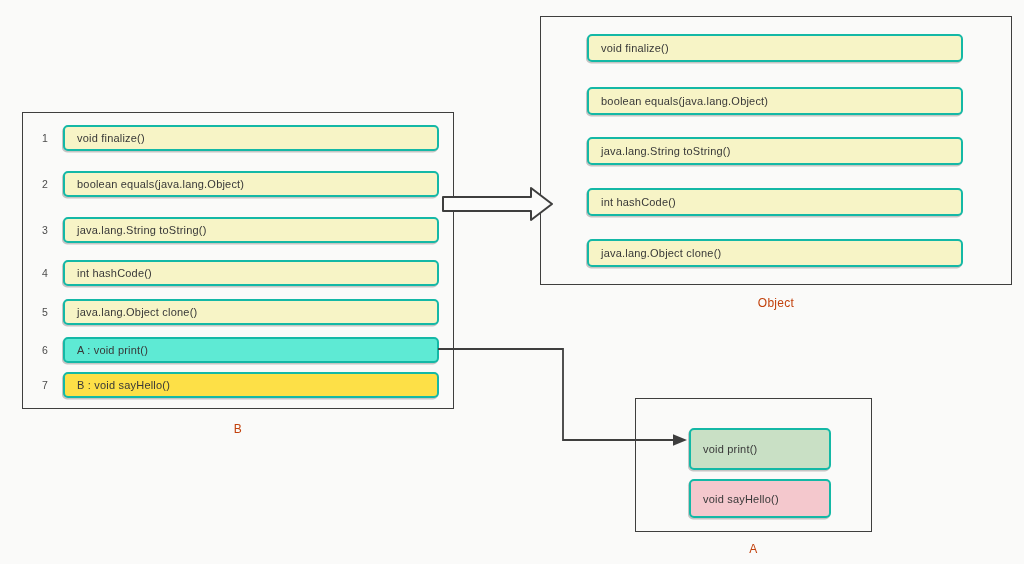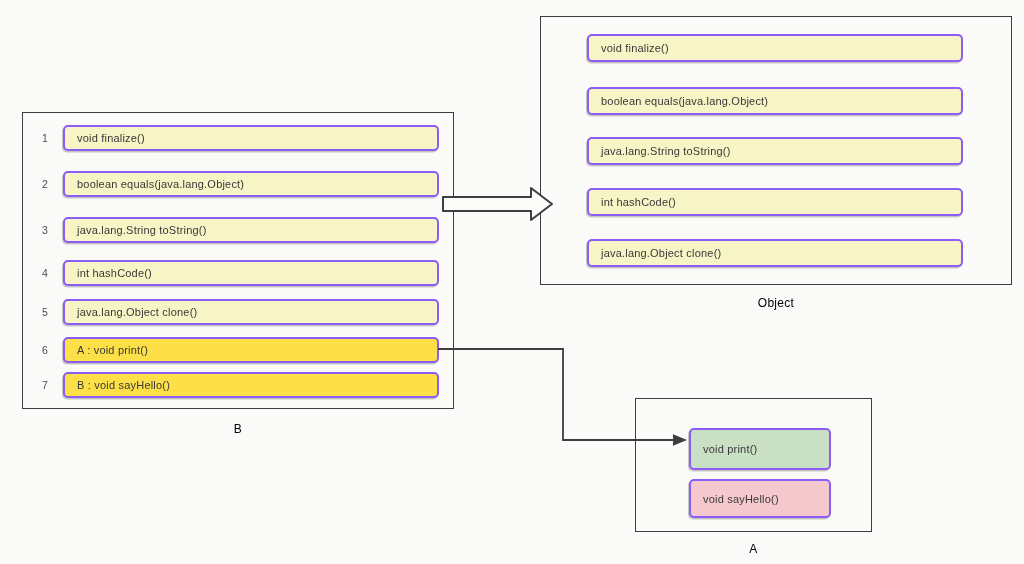--- a/index.html
+++ b/index.html
@@ -8,39 +8,39 @@
     background:#fafaf9; overflow:hidden;
     font-family:"Liberation Sans", sans-serif;
     color:#3a3a3a;
   }
   .frame {
     position:absolute; box-sizing:border-box;
     border:1.5px solid #3e3e3e; background:transparent;
   }
   .frame-label {
     position:absolute; text-align:center;
-    font-size:12px; color:#000000; letter-spacing:0.3px;
+    font-size:12px; color:#c2410c; letter-spacing:0.3px;
   }
   .row { position:absolute; left:0; width:100%; }
   .num {
     position:absolute; left:10px; width:24px; text-align:center;
     top:50%; transform:translateY(-50%);
     font-size:10.5px; color:#4c4c4c;
   }
   .pill {
     position:absolute; box-sizing:border-box;
-    border:2px solid #8b5cf6; border-radius:5px;
+    border:2px solid #14b8a6; border-radius:5px;
     display:flex; align-items:center; padding-left:12px;
     font-size:11px; letter-spacing:0.2px; color:#383838;
     box-shadow:-1px 1.5px 0 rgba(62,62,62,0.28);
     height:100%;
     text-align:center;
   }
   .c-yellow { background:#f7f4c6; }
-  .c-green  { background:#fde047; }
+  .c-green  { background:#5eead4; }
   .c-teal   { background:#fde047; }
   .c-printgreen { background:#c9e0c5; }
   .c-pink   { background:#f4c8cd; }
 
   
   .box-b .pill { left:40px; width:376px; }
   
   .box-object .pill { left:46px; width:376px; }
   
   .box-a .pill { left:53px; width:142px; }

